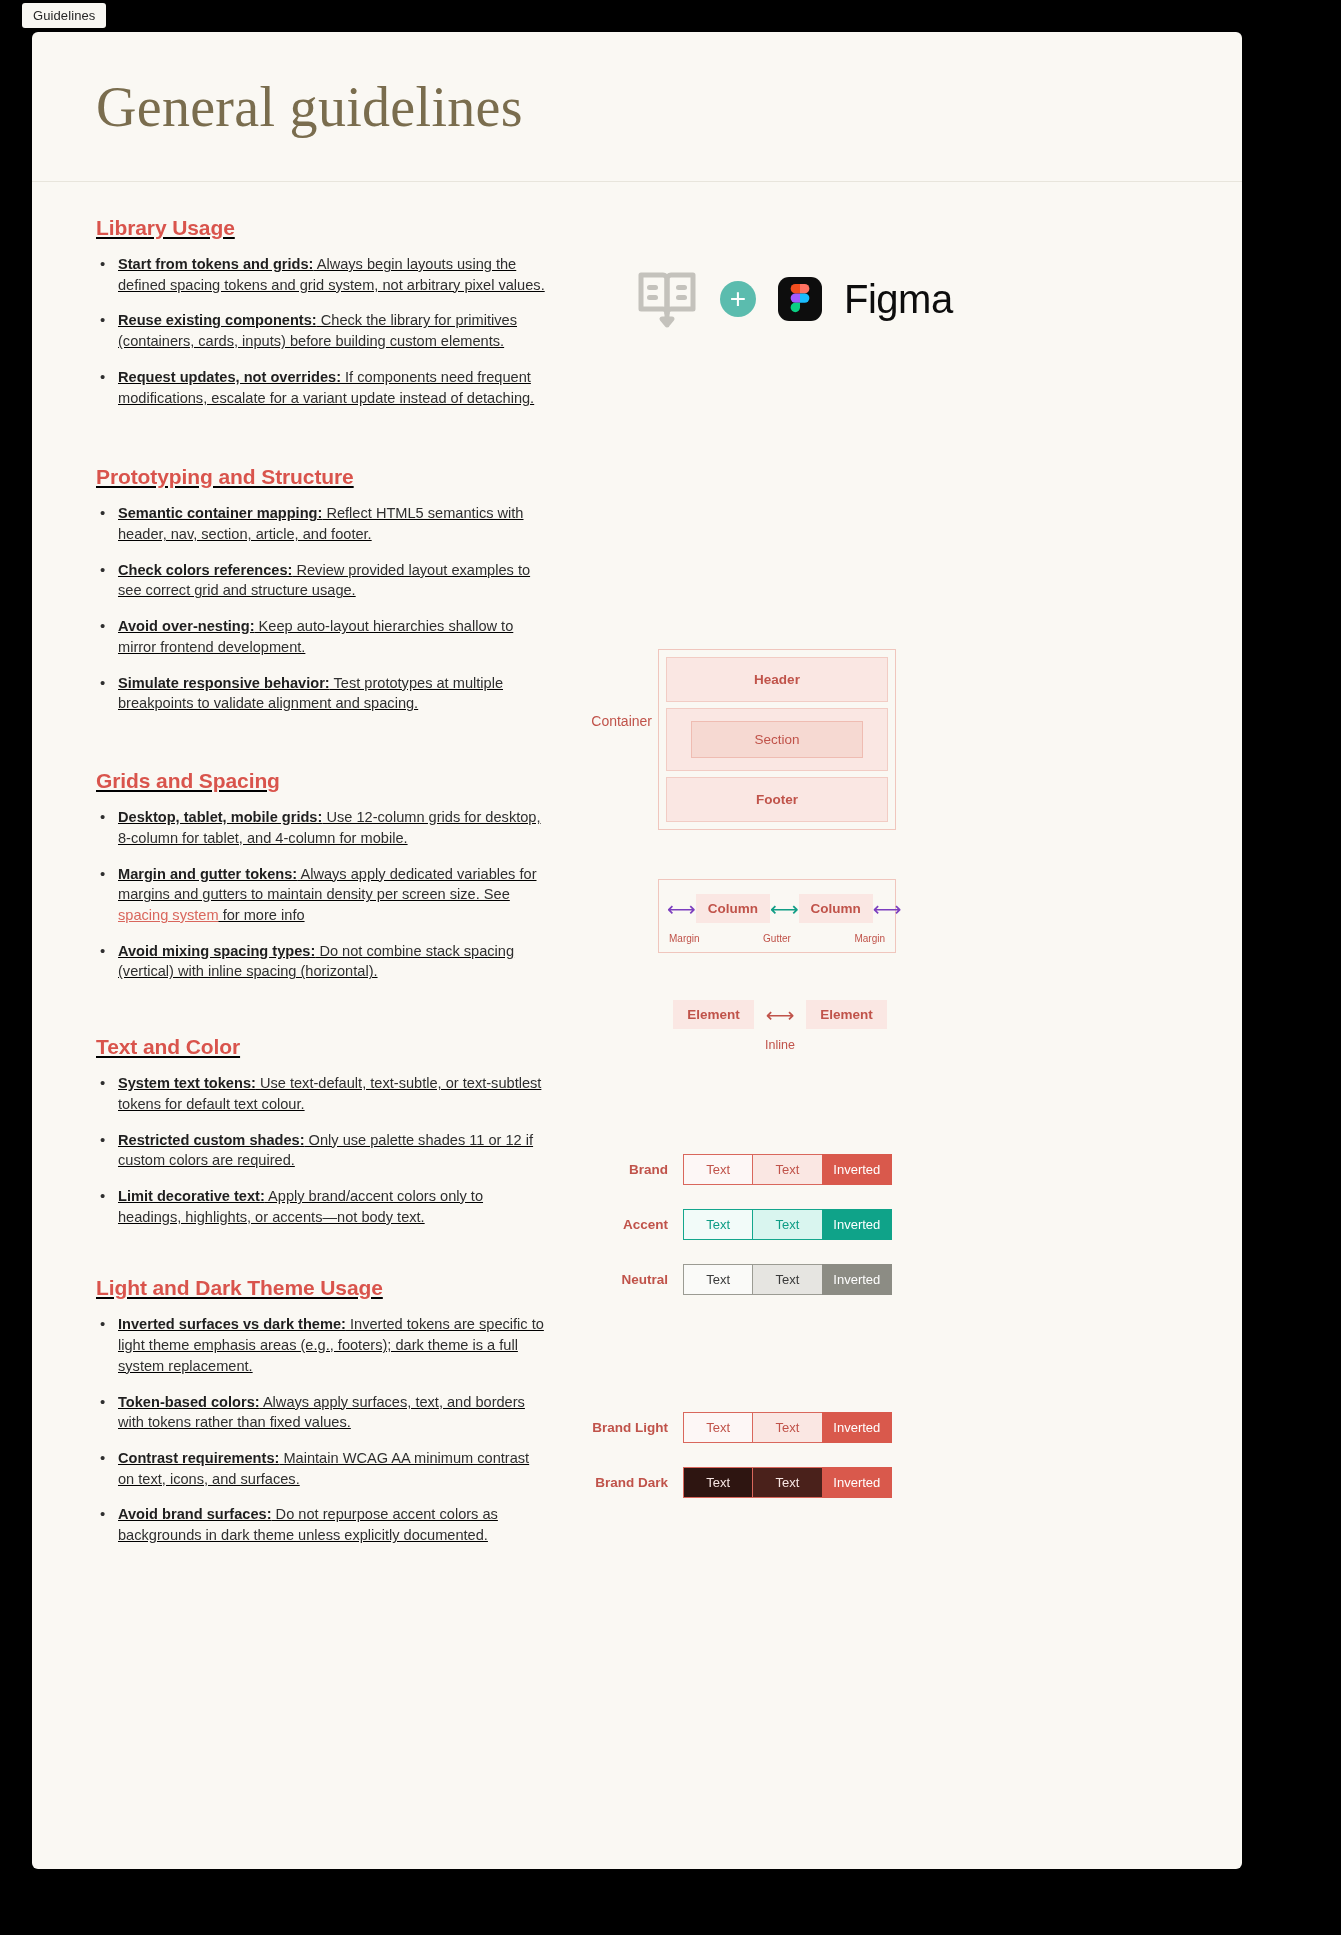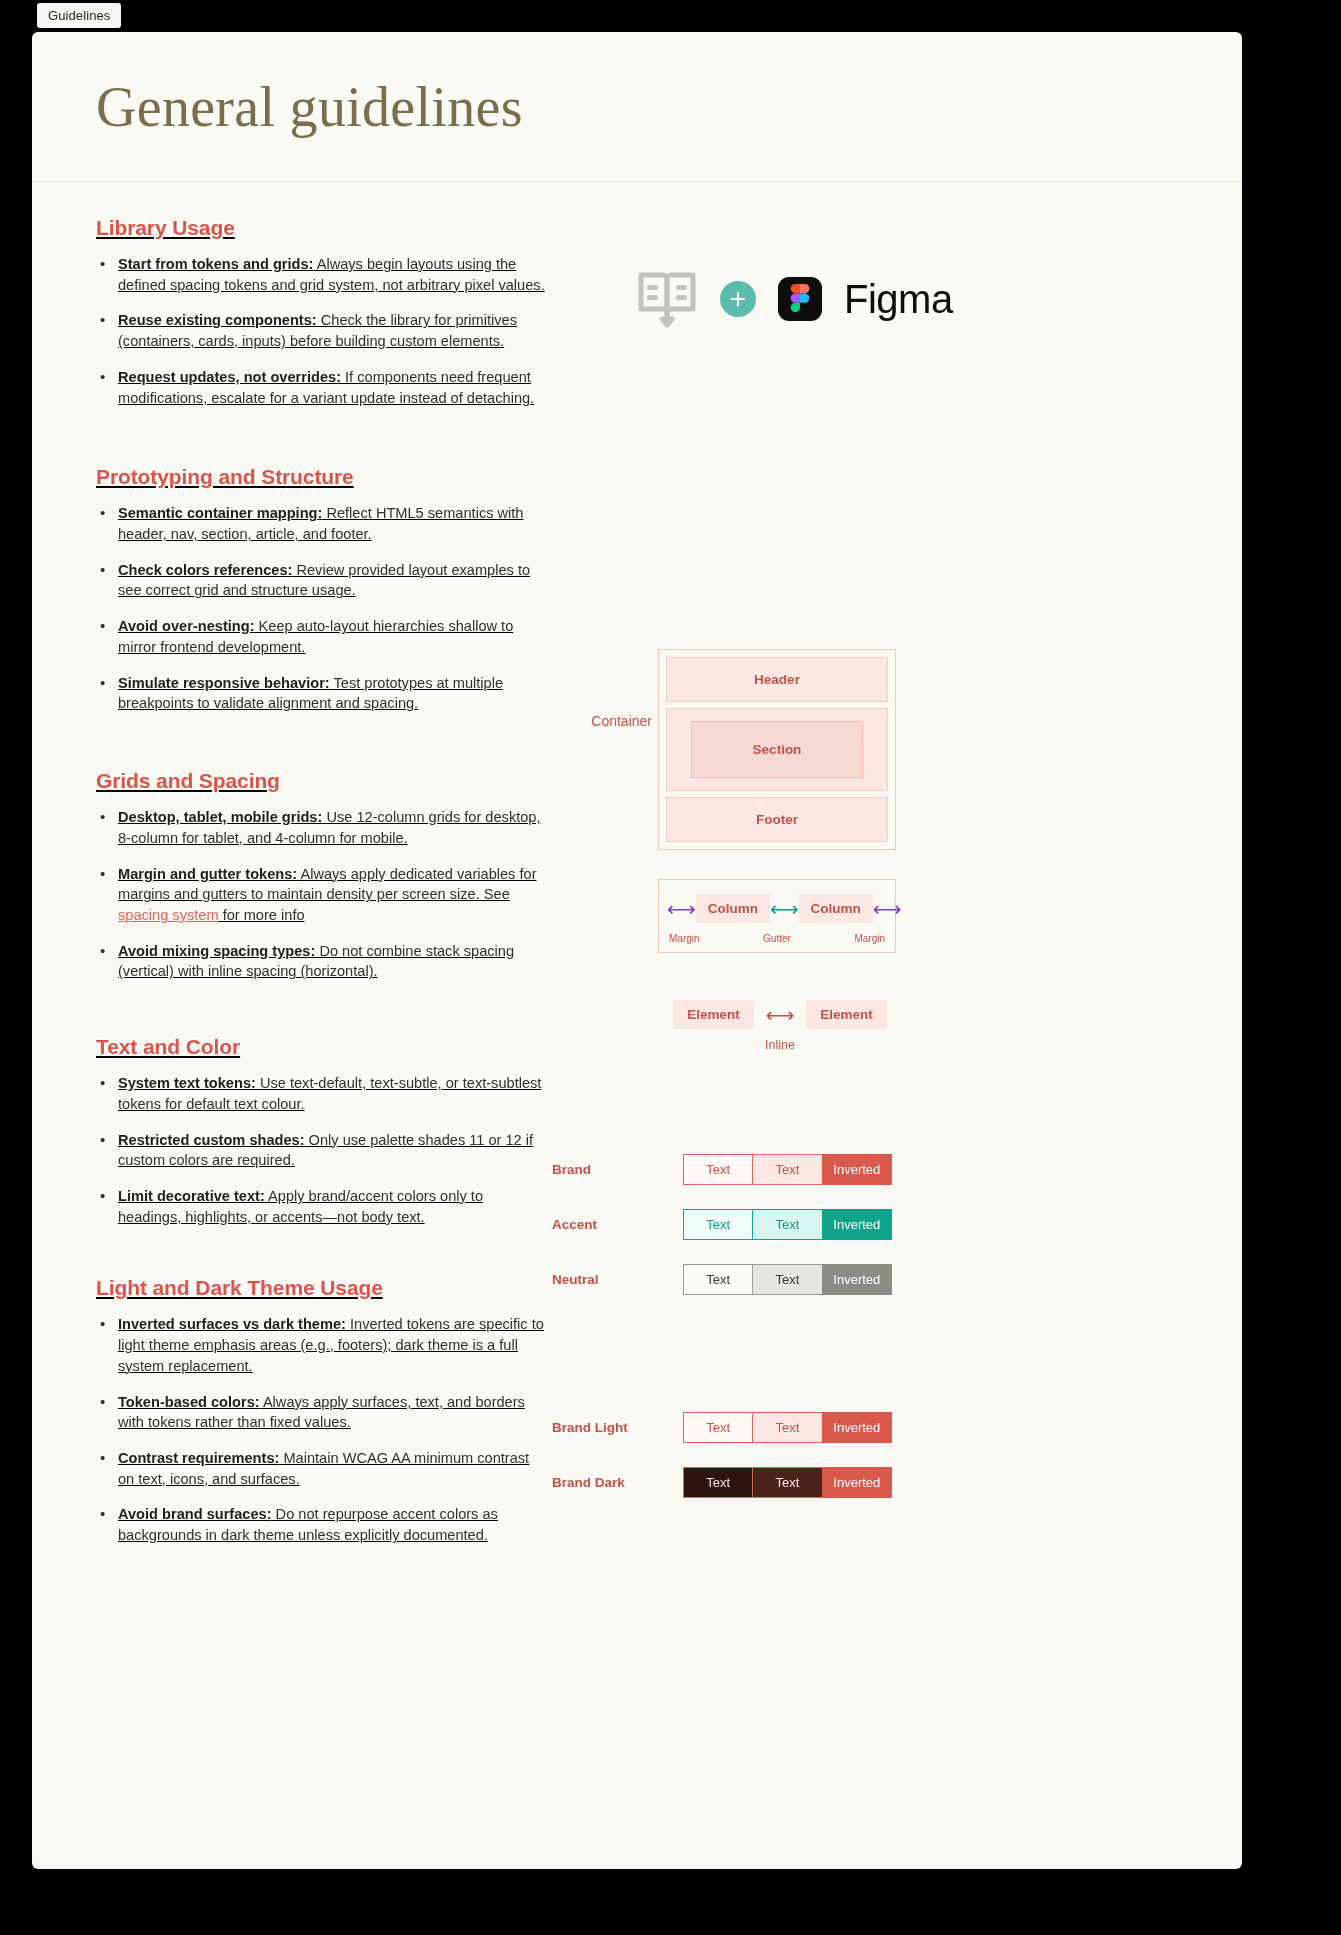--- a/index.html
+++ b/index.html
@@ -15,21 +15,21 @@
     position: relative;
     width: 1341px;
     height: 1935px;
     background: #000000;
     overflow: hidden;
   }
 
   
   .tab-chip {
     position: absolute;
-    left: 37px;
+    left: 22px;
     top: 3px;
     height: 25px;
     padding: 0 11px;
     display: flex;
     align-items: center;
     background: #F8F7F2;
     border-radius: 3px;
     font-size: 13px;
     color: #262626;
     letter-spacing: 0.1px;
@@ -170,23 +170,23 @@
     padding: 14px 0;
     margin-bottom: 6px;
   }
   .diag-box.mid { padding: 8px; }
   .diag-box.mid:last-child { margin-bottom: 0; }
   .diag-inner {
     border: 1px solid #EFBCB2;
     background: #F6D9D2;
     color: #C0534A;
     font-size: 13.5px;
-    font-weight: bold;
+    font-weight: normal;
     text-align: center;
-    padding: 20px 0;
+    padding: 10px 0;
     margin: 4px 16px;
   }
   .diag-box.footer-box { margin-bottom: 0; }
 
   .container-label {
     position: absolute;
     left: 0px;
     top: 531px;
     width: 100px;
     text-align: right;
@@ -264,20 +264,21 @@
 
   
   .swatch-group { position: absolute; left: 0; width: 350px; }
   .swatch-row {
     display: flex;
     align-items: center;
     margin-bottom: 24px;
   }
   .swatch-label {
     width: 132px;
+    text-align: right;
     padding-right: 16px;
     color: #C0534A;
     font-size: 13.5px;
     font-weight: bold;
   }
   .swatch-bar { display: flex; width: 208px; height: 31px; }
   .swatch-cell {
     flex: 1;
     display: flex;
     align-items: center;

